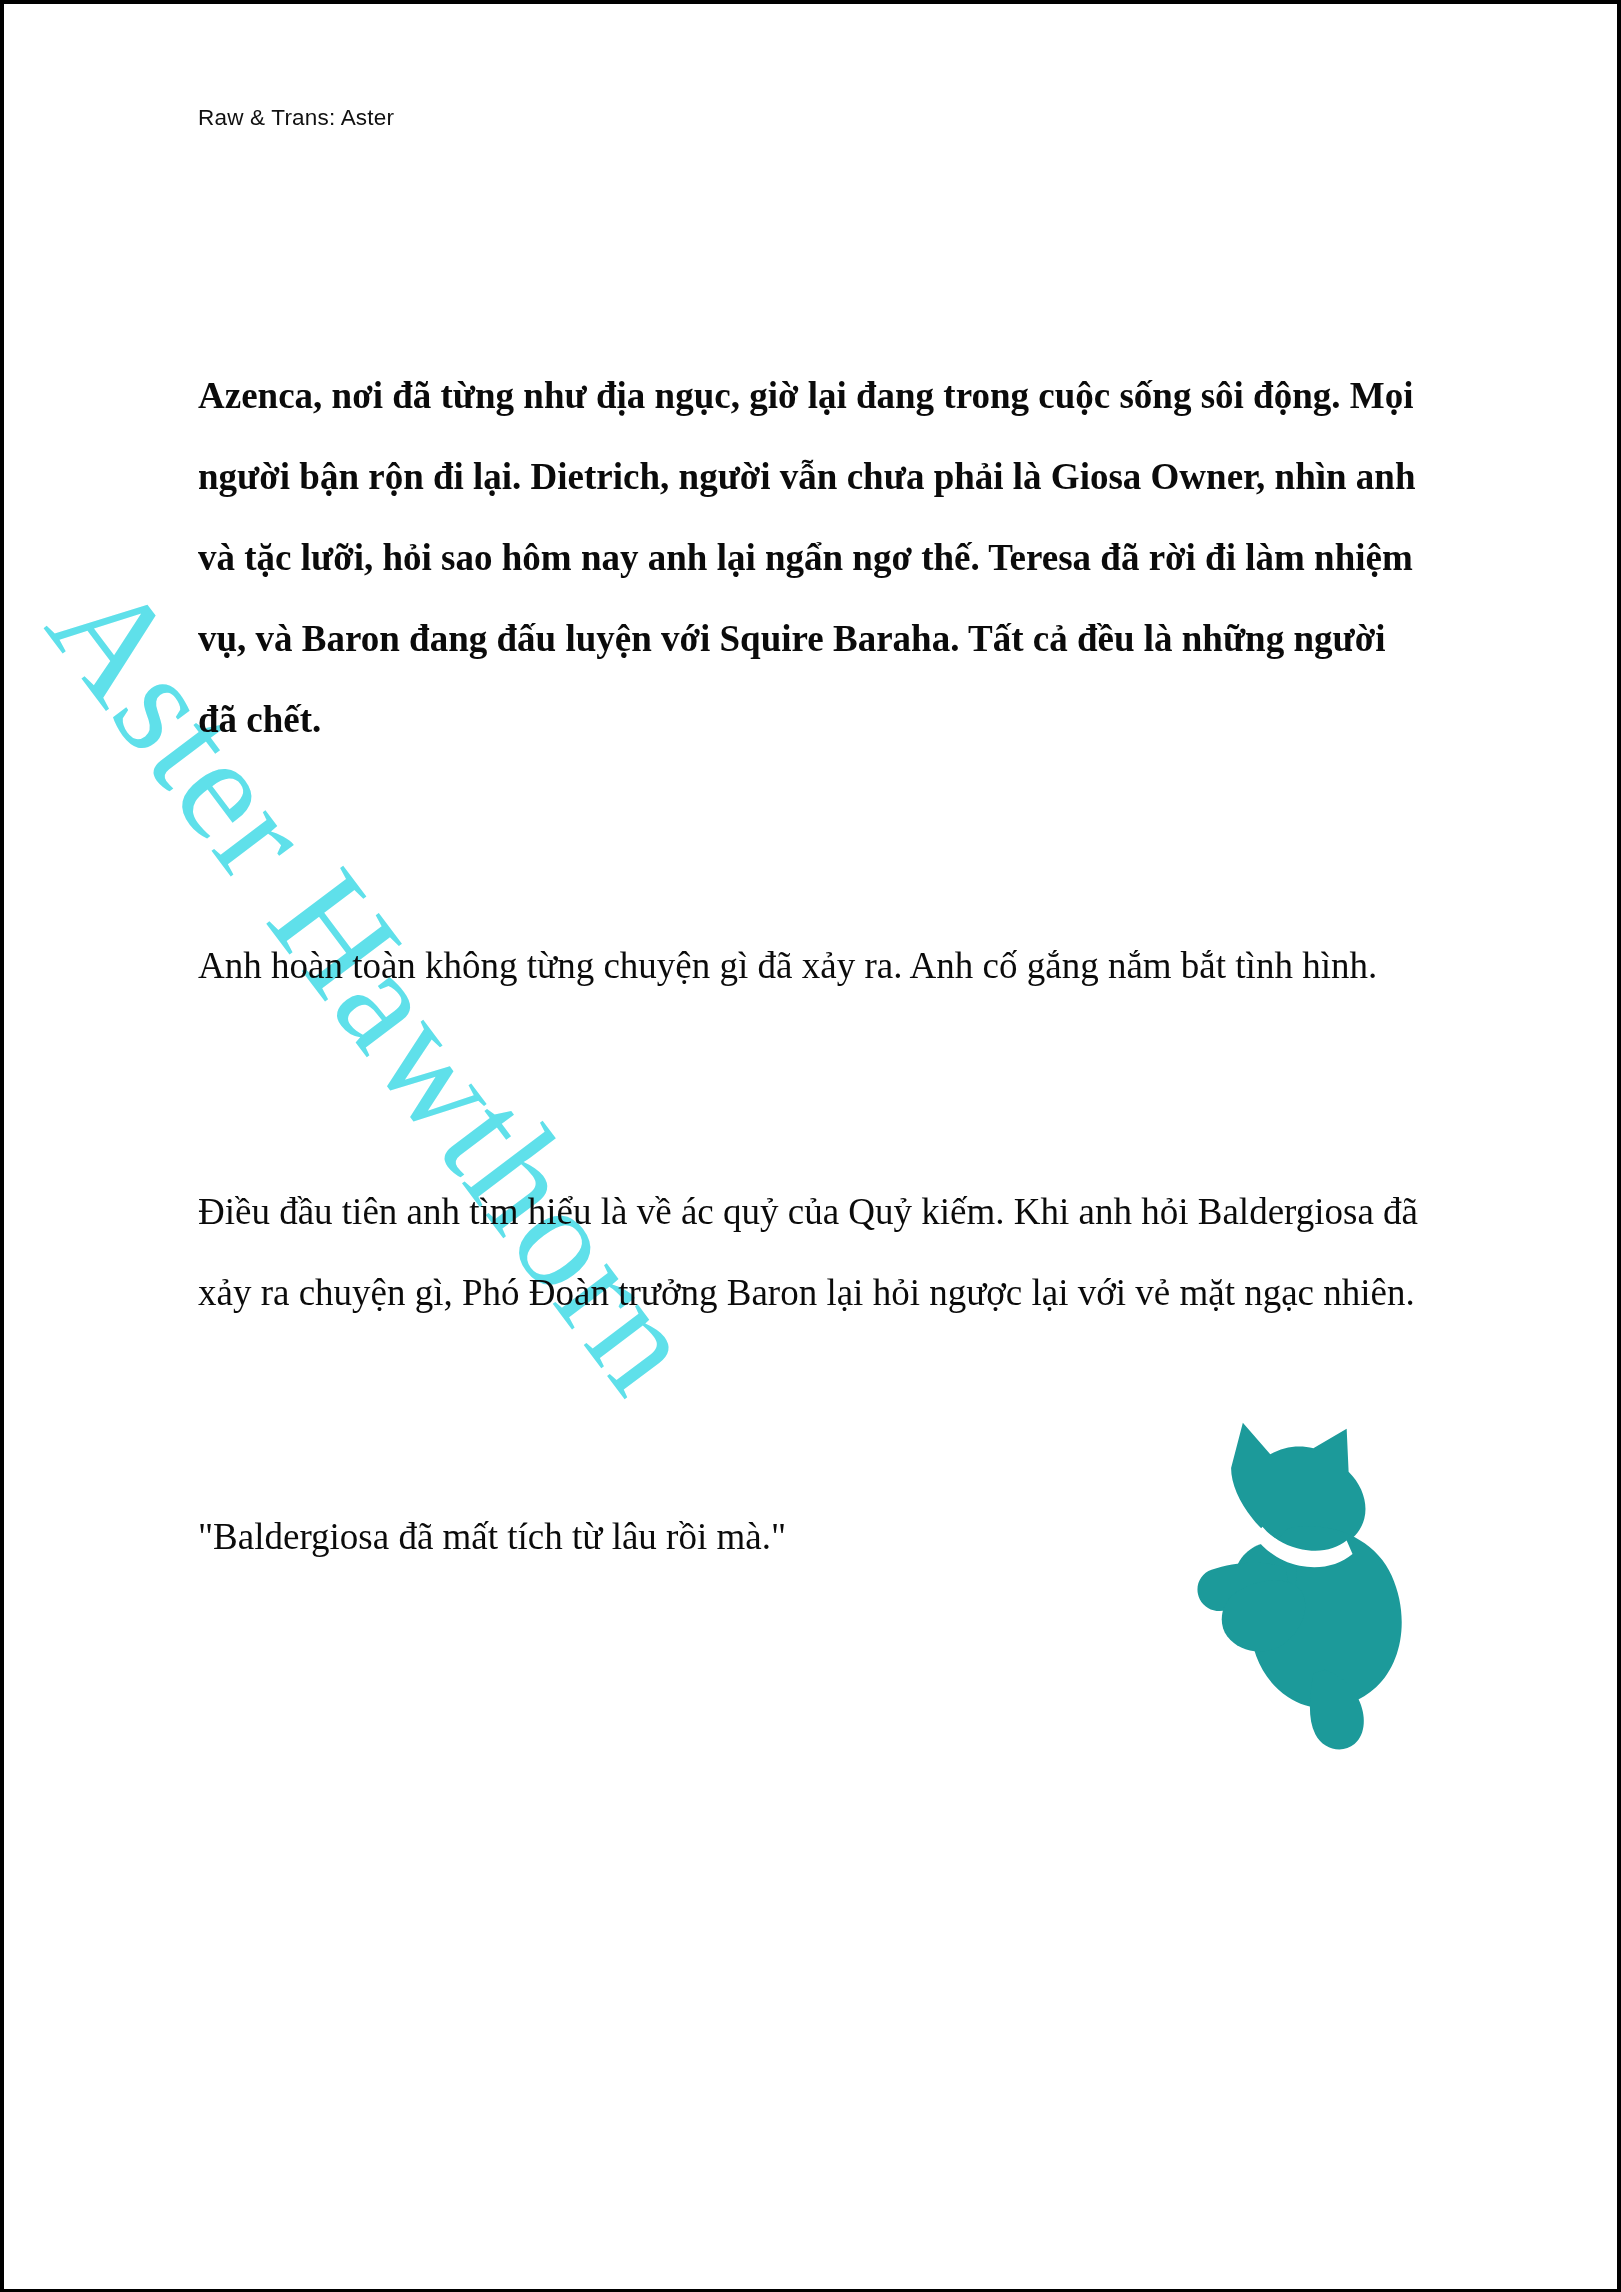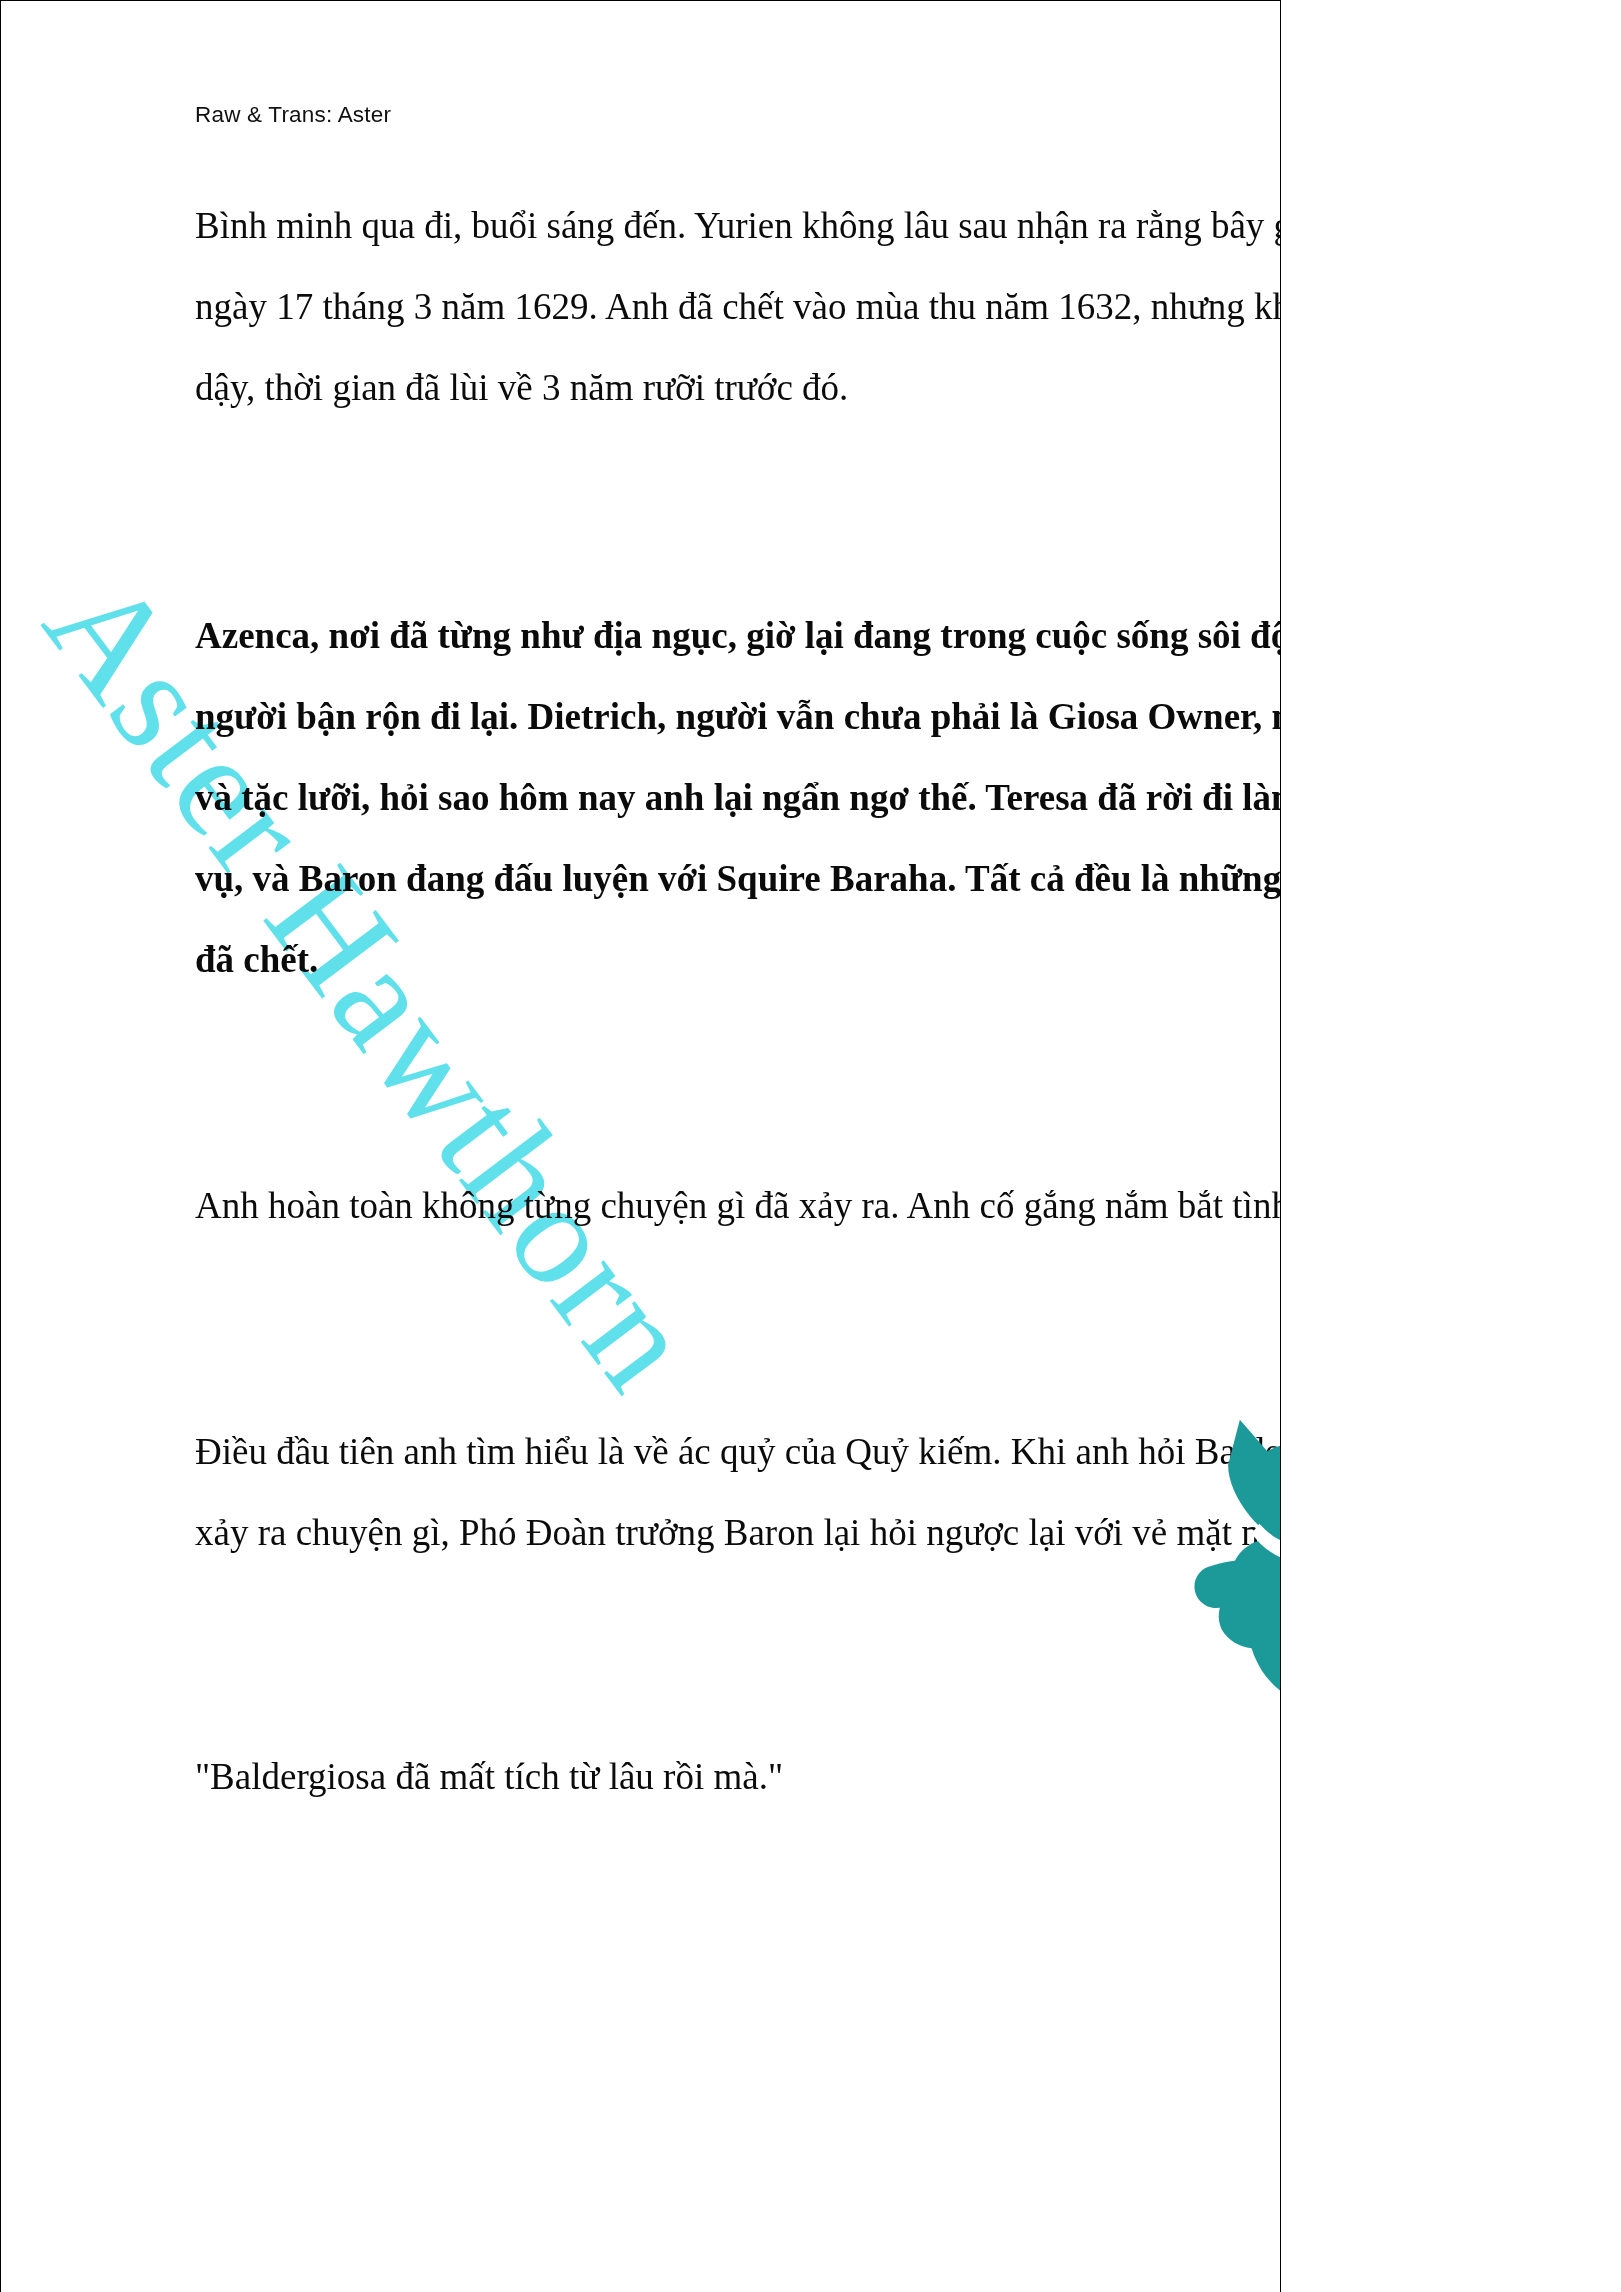--- a/index.html
+++ b/index.html
@@ -2,26 +2,26 @@
 <html><head>
 <meta charset="utf-8">
 <style>
   html, body {
     margin: 0;
     padding: 0;
     background: #ffffff;
   }
   .page {
     position: relative;
-    width: 1281px;
+    width: 1621px;
     height: 2293px;
     background: #ffffff;
     overflow: hidden;
     box-sizing: border-box;
-    border: 1px solid #000000;
+    border: 4px solid #000000;
   }
 
   
   .doc-header {
     position: absolute;
     left: 194px;
     top: 101px;
     font-family: "Liberation Sans", sans-serif;
     font-size: 22.5px;
     color: #111111;
@@ -92,21 +92,20 @@
 
 <div class="page" style="background: rgb(255, 255, 255);">
 
   <div class="doc-header">Raw &amp; Trans: Aster</div>
 
   <div class="watermark">
     <div class="watermark-text" style="color: rgb(95, 224, 234); transform: rotate(53deg);">Aster Hawthorn</div>
   </div>
 
   <div class="body-col">
-    <p class="para gap-1" style="color: rgb(11, 11, 11);">Bình minh qua đi, buổi sáng đến. Yurien không lâu sau nhận ra rằng bây giờ là ngày 17 tháng 3 năm 1629. Anh đã chết vào mùa thu năm 1632, nhưng khi tỉnh dậy, thời gian đã lùi về 3 năm rưỡi trước đó.</p>
     <p class="para gap-2" style="color: rgb(11, 11, 11);">Azenca, nơi đã từng như địa ngục, giờ lại đang trong cuộc sống sôi động. Mọi người bận rộn đi lại. Dietrich, người vẫn chưa phải là Giosa Owner, nhìn anh và tặc lưỡi, hỏi sao hôm nay anh lại ngẩn ngơ thế. Teresa đã rời đi làm nhiệm vụ, và Baron đang đấu luyện với Squire Baraha. Tất cả đều là những người đã chết.</p>
     <p class="para gap-3" style="color: rgb(11, 11, 11);">Anh hoàn toàn không từng chuyện gì đã xảy ra. Anh cố gắng nắm bắt tình hình.</p>
     <p class="para gap-4" style="color: rgb(11, 11, 11);">Điều đầu tiên anh tìm hiểu là về ác quỷ của Quỷ kiếm. Khi anh hỏi Baldergiosa đã xảy ra chuyện gì, Phó Đoàn trưởng Baron lại hỏi ngược lại với vẻ mặt ngạc nhiên.</p>
     <p class="para gap-5" style="color: rgb(11, 11, 11);">"Baldergiosa đã mất tích từ lâu rồi mà."</p>
   </div>
 
   <div class="cat-logo">
     <svg viewBox="0 0 290 350" xmlns="http://www.w3.org/2000/svg" aria-hidden="true">
       <g>
 

